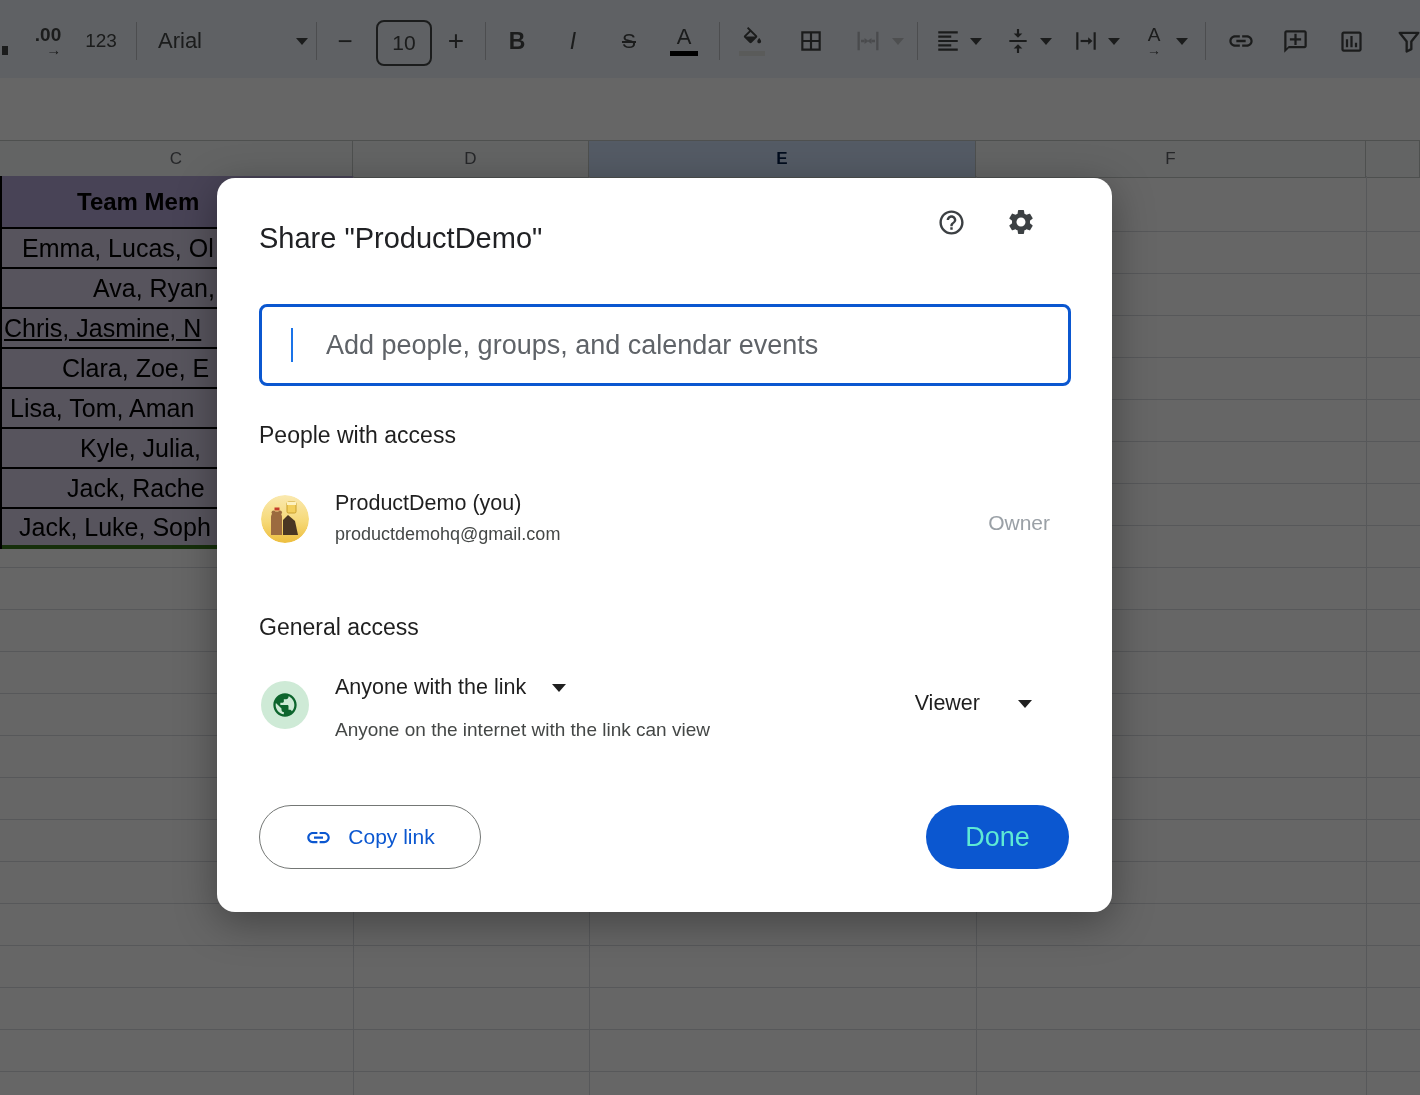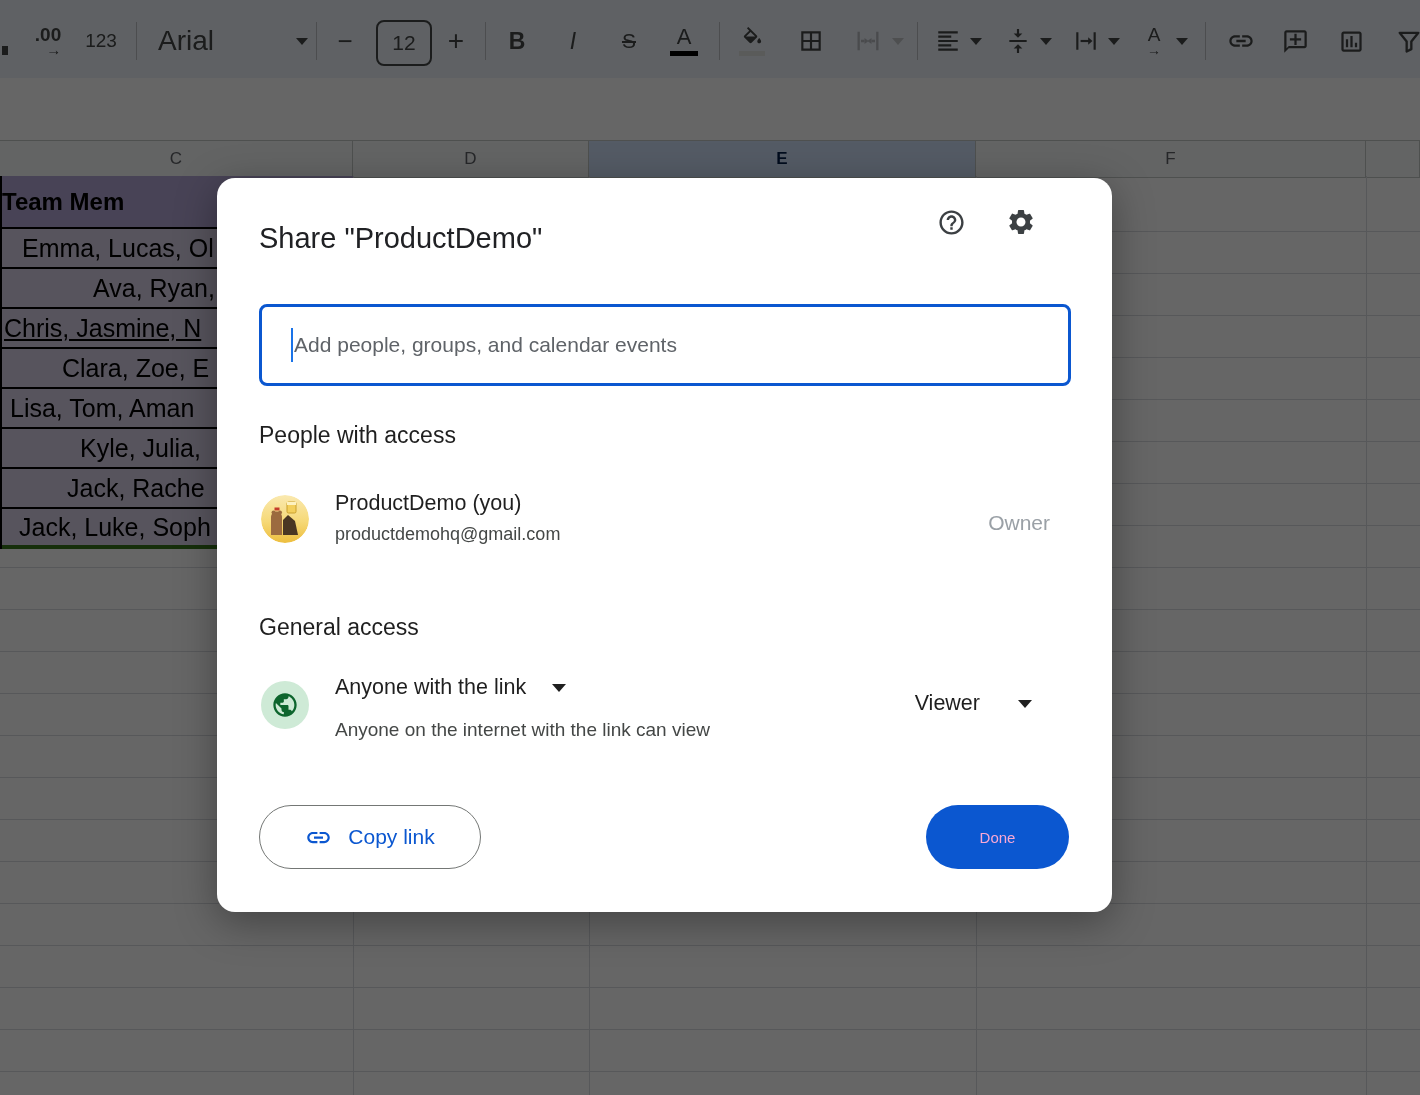--- a/index.html
+++ b/index.html
@@ -44,42 +44,42 @@
   #scrim{position:absolute;inset:0;background:rgba(0,0,0,0.60);}
   
   #dialog{position:absolute;left:217px;top:178px;width:895px;height:734px;background:#fff;
     border-radius:18px;box-shadow:0 10px 40px rgba(0,0,0,0.35);color:#1f1f1f;}
   #dlg-title{position:absolute;left:42px;top:44px;font-size:29px;color:#202124;}
   .dlg-top-icon{position:absolute;top:27px;width:34px;height:34px;display:flex;align-items:center;
     justify-content:center;cursor:pointer;}
   #dlg-input{position:absolute;left:42px;top:126px;width:812px;height:82px;border:3px solid #0b57d0;
     border-radius:8px;box-sizing:border-box;display:flex;align-items:center;}
   #dlg-caret{width:2px;height:34px;background:#1a73e8;margin-left:29px;}
-  #dlg-placeholder{font-size:21px;color:#5f6368;margin-left:1px;}
+  #dlg-placeholder{font-size:27px;color:#5f6368;margin-left:1px;padding-left:32px;}
   .section-h{position:absolute;left:42px;font-size:23px;font-weight:500;color:#1f1f1f;}
   .avatar-wrap{position:absolute;left:44px;width:48px;height:48px;border-radius:50%;overflow:hidden;}
   .row-name{position:absolute;left:118px;font-size:21.5px;color:#1f1f1f;}
   .row-sub{position:absolute;left:118px;font-size:18px;color:#444746;}
   #owner-label{position:absolute;right:62px;top:333px;font-size:21px;color:#9aa0a6;}
   #globe-circle{position:absolute;left:44px;top:503px;width:48px;height:48px;border-radius:50%;
     background:#ceead6;display:flex;align-items:center;justify-content:center;}
   .dd-caret{width:0;height:0;border-left:7px solid transparent;border-right:7px solid transparent;
     border-top:8px solid #1f1f1f;display:inline-block;}
   #general-option{position:absolute;left:118px;top:497px;font-size:21.5px;color:#1f1f1f;
     display:flex;align-items:center;gap:26px;cursor:pointer;}
   #general-desc{position:absolute;left:118px;top:541px;font-size:19px;color:#444746;}
   #viewer-dd{position:absolute;right:80px;top:513px;font-size:21.5px;color:#1f1f1f;
     display:flex;align-items:center;gap:38px;cursor:pointer;}
   #copy-link-btn{position:absolute;left:42px;top:627px;width:222px;height:64px;border:1px solid #747775;
     border-radius:32px;display:flex;align-items:center;justify-content:center;gap:16px;cursor:pointer;
     background:#fff;}
   #copy-link-btn span{font-size:21px;font-weight:500;color:#0b57d0;}
   #done-btn{position:absolute;right:43px;top:627px;width:143px;height:64px;background:#0b57d0;border:none;
     border-radius:32px;display:flex;align-items:center;justify-content:center;cursor:pointer;}
-  #done-btn span{font-size:15px;font-weight:500;color:#f9a8d4;}
+  #done-btn span{font-size:27px;font-weight:500;color:#5eead4;}
 </style>
 </head>
 <body>
 
 <div id="sheet">
 
   <div id="toolbar">
     <div class="tb-item" style="left:0px;width:10px">
       <div style="width:6px;height:9px;background:#444746;margin-top:18px"></div>
     </div>
@@ -87,29 +87,29 @@
       <div class="dec-icon">
           <span style="font-size:19px">.00</span>
         <span class="arrow">→</span>
         </div>
     </div>
     <div class="tb-item" style="left:78px;width:46px;font-size:19px;font-weight:500">
       <span>123</span>
     </div>
     <div class="tb-divider" style="left:136px"></div>
     <div class="tb-item" style="left:150px;width:150px;justify-content:space-between;padding:0 8px">
-      <span style="font-size:28px">Arial</span>
+      <span style="font-size:22px">Arial</span>
       <span class="tb-caret"></span>
     </div>
     <div class="tb-divider" style="left:316px"></div>
     <div class="tb-item" style="left:330px;width:30px;font-size:26px">
       <span>−</span>
     </div>
     <div id="font-size-box">
-      <span>12</span>
+      <span>10</span>
     </div>
     <div class="tb-item" style="left:440px;width:32px;font-size:28px;font-weight:300">
       <span>+</span>
     </div>
     <div class="tb-divider" style="left:485px"></div>
     <div class="tb-item" style="left:498px;width:38px">
       <span class="glyph-b">B</span>
     </div>
     <div class="tb-item" style="left:554px;width:38px">
       <span class="glyph-i">I</span>
@@ -251,21 +251,21 @@
       <div class="gridline-h" style="top: 861px;"></div>
       <div class="gridline-h" style="top: 903px;"></div>
       <div class="gridline-h" style="top: 945px;"></div>
       <div class="gridline-h" style="top: 987px;"></div>
       <div class="gridline-h" style="top: 1029px;"></div>
       <div class="gridline-h" style="top: 1071px;"></div>
     </div>
 
   <div id="table-area">
       <div class="t-row header" style="height: 53px; background: rgb(180, 167, 214);">
-        <span style="">Team Mem</span>
+        <span style="padding-left: 75px;">Team Mem</span>
       </div>
       <div class="t-row" style="height: 40px; background: rgb(217, 210, 233);">
         <span style="padding-left: 20px;">Emma, Lucas, Ol</span>
       </div>
       <div class="t-row" style="height: 40px; background: rgb(217, 210, 233);">
         <span style="padding-left: 75px; margin-left: 16px;">Ava, Ryan,</span>
       </div>
       <div class="t-row" style="height: 40px; background: rgb(217, 210, 233); text-decoration: underline;">
         <span style="padding-left: 2px;">Chris, Jasmine, N</span>
       </div>

